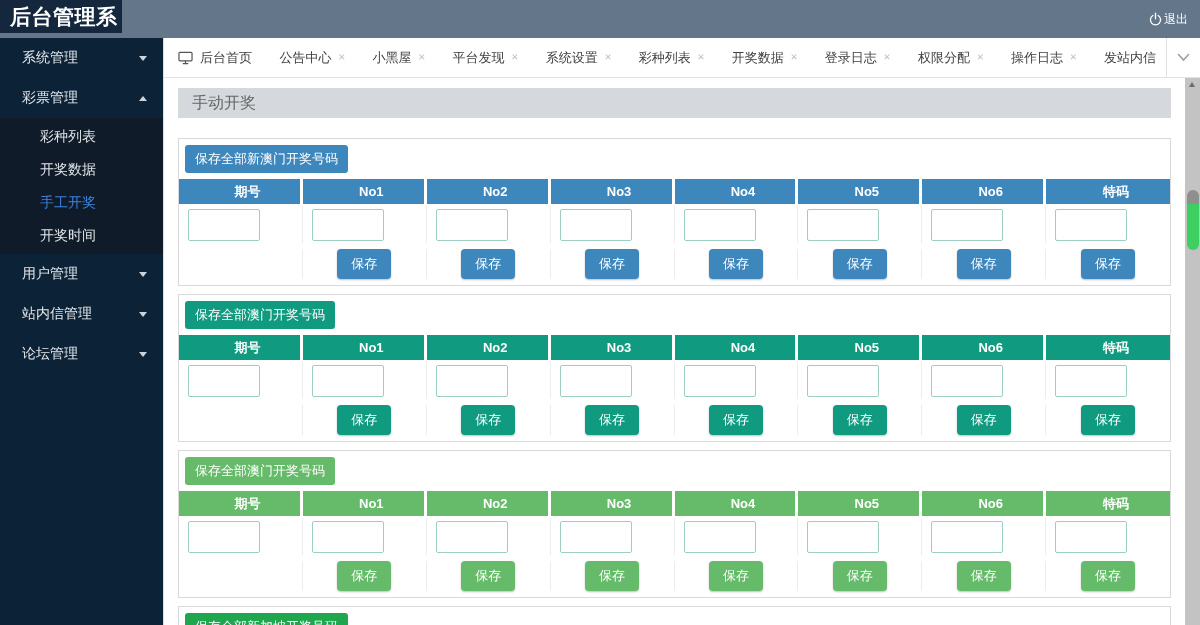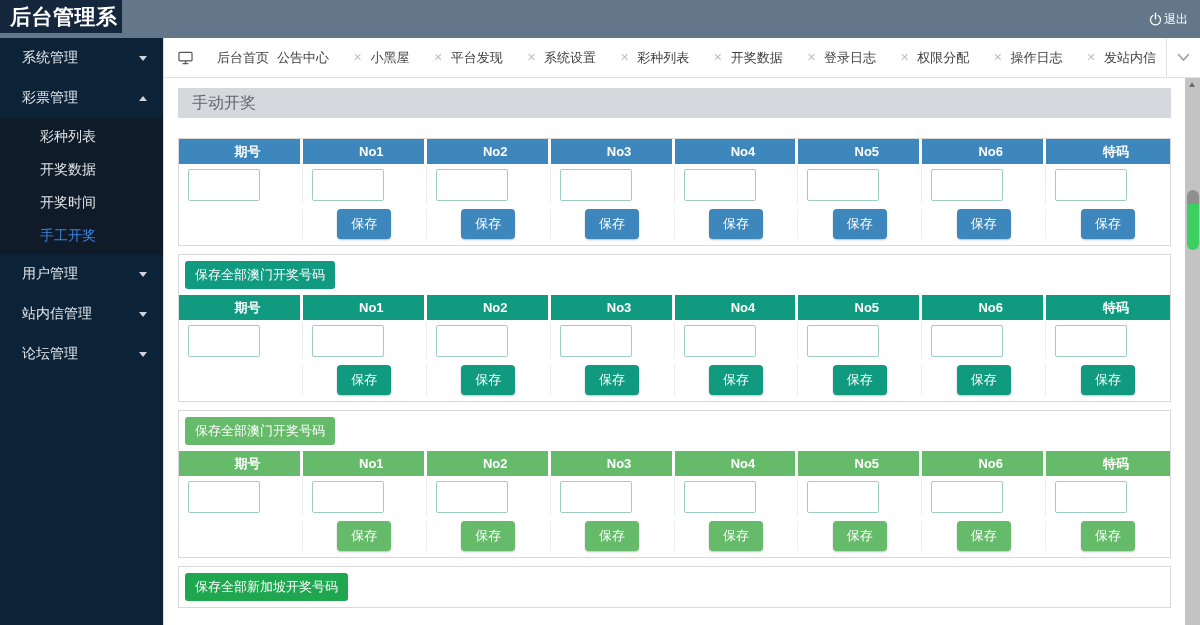--- a/index.html
+++ b/index.html
@@ -23,21 +23,21 @@
   .sub-item.active { color:#3e82dc; }
   .tri { width:0; height:0; border-left:4.5px solid transparent; border-right:4.5px solid transparent; }
   .tri-down { border-top:5px solid #cfd4da; }
   .tri-up   { border-bottom:5px solid #cfd4da; }
 
   
   .main { position:absolute; top:38px; left:163px; width:1037px; height:587px; background:#fff;
           border-left:1px solid #dcdcdc; overflow:hidden; }
   .tabbar { height:40px; border-bottom:1px solid #e2e2e2; display:flex; align-items:stretch; }
   .tab-list { flex:1; display:flex; align-items:center; justify-content:space-between; padding:0 10px 0 14px; overflow:hidden; }
-  .tab { display:flex; align-items:center; gap:24px; font-size:13px; color:#404040; white-space:nowrap; cursor:pointer; }
+  .tab { display:flex; align-items:center; gap:7px; font-size:13px; color:#404040; white-space:nowrap; cursor:pointer;font-family:Liberation Mono, monospace; }
   .tab-close { color:#bcc1c7; font-size:11px; line-height:1; cursor:pointer; }
   .tab-drop { width:34px; border-left:1px solid #e2e2e2; display:flex; align-items:center; justify-content:center; cursor:pointer; }
 
   
   .panel { margin:10px 29px 0 14px; }
   .panel-header { height:30px; line-height:30px; background:#d5d9de; color:#666; font-size:16px; padding:0 14px; }
   .panel-body { padding:20px 0 0 0; display:flex; flex-direction:column; gap:8px; }
 
   .lot-section { border:1px solid #d9d9d9; background:#fff; }
   .saveall { display:block; margin:6px 0 6px 6px; background:var(--accent); color:#fff; border:none;
@@ -89,22 +89,22 @@
           <span>系统管理</span>
           <span class="tri tri-down"></span>
         </div>
         <div class="side-item">
           <span>彩票管理</span>
           <span class="tri tri-up"></span>
         </div>
         <div class="submenu">
           <div class="sub-item">彩种列表</div>
           <div class="sub-item">开奖数据</div>
+          <div class="sub-item active">手工开奖</div>
           <div class="sub-item">开奖时间</div>
-          <div class="sub-item active">手工开奖</div>
         </div>
         <div class="side-item">
           <span>用户管理</span>
           <span class="tri tri-down"></span>
         </div>
         <div class="side-item">
           <span>站内信管理</span>
           <span class="tri tri-down"></span>
         </div>
         <div class="side-item">
@@ -172,20 +172,21 @@
             <path d="M1.5 1.5 6.5 7l5-5.5"></path>
           </svg>
         </span>
       </div>
     </div>
 
     <div class="panel">
       <div class="panel-header">手动开奖</div>
       <div class="panel-body">
           <section class="lot-section" style="--accent: #3e87bd;">
+            <button class="saveall">保存全部新澳门开奖号码</button>
             <div class="trow">
               <div class="cell hcell">期号</div>
               <div class="cell hcell">No1</div>
               <div class="cell hcell">No2</div>
               <div class="cell hcell">No3</div>
               <div class="cell hcell">No4</div>
               <div class="cell hcell">No5</div>
               <div class="cell hcell">No6</div>
               <div class="cell hcell">特码</div>
             </div>

